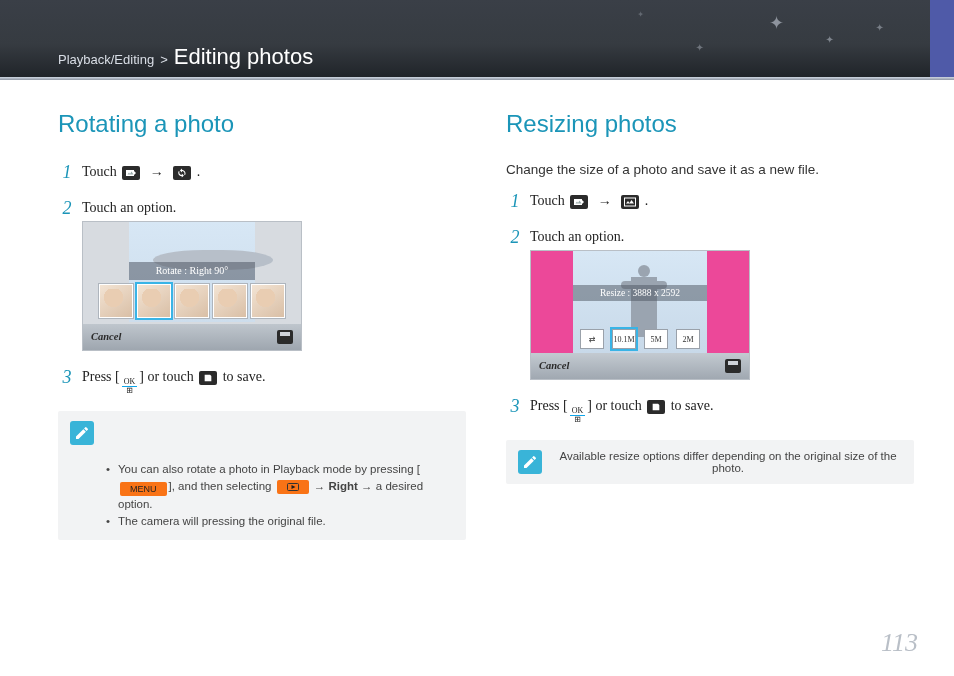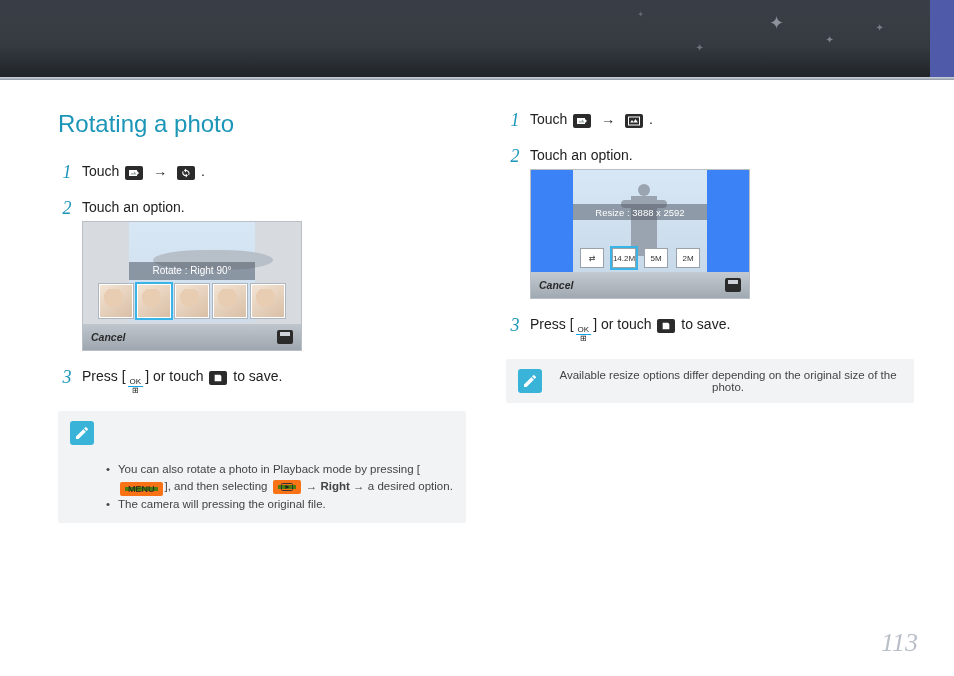--- a/index.html
+++ b/index.html
@@ -29,35 +29,35 @@
   .breadcrumb .crumb { font-size: 13px; color:#d9dee6;}
   .breadcrumb .title { font-size: 22px; font-weight: 300; color:#fff;}
   .header-rule { position:absolute; left:0; right:0; bottom:0; height:3px;
     background: linear-gradient(180deg,#cfd7e2,#8f97a4); }
 
   
   .content { display: flex; padding: 30px 40px 0 58px; gap: 40px; }
   .col { flex: 1; min-width: 0; }
   .section-title { color: #1b95b8; font-size: 24px; font-weight: 400; margin-bottom: 24px; }
   .intro { font-size: 13.5px; color:#333; margin-bottom: 14px; }
-  ol.steps { list-style: none; counter-reset: st; }
+  ol.steps { list-style: none; counter-reset: st; font-family: Liberation Serif, serif; }
   ol.steps > li { counter-increment: st; position: relative; padding-left: 24px; margin-bottom: 16px; font-size: 14px; color:#222; line-height: 1.4; }
   ol.steps > li::before {
     content: counter(st);
     position: absolute; left: 0; top: -2px;
     font-family: Georgia, "Times New Roman", serif;
     font-style: italic; font-size: 18px; color: #1b95b8; width:18px; text-align:center;
   }
   .inline-icon {
     display: inline-flex; align-items: center; justify-content: center;
     min-width: 18px; height: 14px; padding: 0 3px;
     background: #2b2b2b; color: #fff; font-size: 9px;
     border-radius: 2px; vertical-align: -2px; margin: 0 2px;
   }
-  .inline-icon.light { background:#4d7c0f; color:#222; border:5px solid #f97316;justify-content:center;}
+  .inline-icon.light { background:#4d7c0f; color:#222; border:7px solid #f97316;justify-content:center;}
   .ok-key {
     display:inline-flex; flex-direction:column; align-items:center; justify-content:center;
     vertical-align:-3px; margin:0 2px; line-height:8px; font-size:8px;
     border:0;
   }
   .ok-key .ok-top{border-bottom:1px solid #0ea5e9; padding:0 2px;}
   .ok-key .ok-bot{padding:0 2px;}
   .arrow { margin: 0 4px; }
 
   
@@ -67,21 +67,21 @@
   .shot .banner{ position:absolute; left:46px; right:46px; top:40px; height:18px; background:rgba(80,88,100,.55); color:#fff; font-size:10px; display:flex; align-items:center; justify-content:center;}
   .shot .thumbs{ position:absolute; left:6px; right:6px; bottom:30px; height:36px; display:flex; gap:4px; justify-content:center;}
   .shot .th{ width:34px; height:34px; background:linear-gradient(145deg,#f3e4d4,#d9bfa6); border:1px solid #fff; box-shadow:0 0 0 1px #aeb5bd; position:relative;}
   .shot .th.sel{ box-shadow:0 0 0 2px #39b4e6; }
   .shot .th::after{content:""; position:absolute; inset:4px; background:radial-gradient(circle at 40% 35%, #e9cdb2 45%, transparent 46%);}
   .shot .bar{ position:absolute; left:0; right:0; bottom:0; height:26px; background:linear-gradient(180deg,#bfc6cd,#9ea6af); display:flex; align-items:center; justify-content:space-between; padding:0 8px;}
   .shot .bar .cancel{ font-size:10.5px; color:#2a2a2a; font-style:italic; font-weight:600;}
   .shot .bar .save{ width:16px; height:14px; background:#2b2b2b; border-radius:2px; position:relative;}
   .shot .bar .save::after{content:""; position:absolute; left:3px; right:3px; top:2px; height:4px; background:#cfd3d9;}
   
-  .shot2 { width: 220px; height: 130px; background:#3b82f6; border:1px solid #b9bfc6; position:relative; margin:4px 0 2px 0; overflow:hidden;}
+  .shot2 { width: 220px; height: 130px; background:#ec4899; border:1px solid #b9bfc6; position:relative; margin:4px 0 2px 0; overflow:hidden;}
   .shot2 .sky{position:absolute; left:42px; right:42px; top:0; bottom:26px; background:linear-gradient(180deg,#d7e7f5,#c8d9e9);}
   .shot2 .sil{position:absolute; left:100px; top:26px; width:26px; height:60px; background:#9aa4b0;}
   .shot2 .sil::before{content:""; position:absolute; left:7px; top:-12px; width:12px; height:12px; background:#9aa4b0; border-radius:50%;}
   .shot2 .sil::after{content:""; position:absolute; left:-10px; top:4px; width:46px; height:8px; background:#9aa4b0; border-radius:4px;}
   .shot2 .banner{position:absolute; left:42px; right:42px; top:34px; height:16px; background:rgba(80,88,100,.52); color:#fff; font-size:9.5px; display:flex; align-items:center; justify-content:center;}
   .shot2 .opts{position:absolute; left:0; right:0; bottom:30px; display:flex; gap:8px; justify-content:center;}
   .shot2 .opt{width:24px; height:20px; background:#fff; border:1px solid #9aa1aa; display:flex; align-items:center; justify-content:center; font-size:8px; color:#333; position:relative;}
   .shot2 .opt.sel{ box-shadow:0 0 0 2px #39b4e6;}
   .shot2 .bar{position:absolute; left:0; right:0; bottom:0; height:26px; background:linear-gradient(180deg,#c3cad1,#a0a8b1); display:flex; align-items:center; justify-content:space-between; padding:0 8px;}
   .shot2 .bar .cancel{font-size:10.5px; color:#2a2a2a; font-style:italic; font-weight:600;}
@@ -109,20 +109,25 @@
 <body>
 <div class="page">
 
   <div class="header">
     <div class="header-edge"></div>
     <span class="sparkle s1">✦</span>
     <span class="sparkle s2">✦</span>
     <span class="sparkle s3">✦</span>
     <span class="sparkle s4">✦</span>
     <span class="sparkle s5">✦</span>
+    <div class="breadcrumb">
+      <span class="crumb">Playback/Editing</span>
+      <span class="crumb">&gt;</span>
+      <span class="title">Editing photos</span>
+    </div>
     <div class="header-rule"></div>
   </div>
 
   <div class="content">
 
     <div class="col">
       <h2 class="section-title">Rotating a photo</h2>
 
       <ol class="steps">
         <li>
@@ -192,20 +197,22 @@
                   <path d="M9 4l8 4-8 4z"></path>
                 </svg>
               </span><span> → </span><b>Right</b><span> → a desired option.</span>
           </li>
           <li>The camera will pressing the original file.</li>
         </ul>
       </div>
     </div>
 
     <div class="col">
+      <h2 class="section-title">Resizing photos</h2>
+      <p class="intro">Change the size of a photo and save it as a new file.</p>
 
       <ol class="steps">
         <li>
           <span>Touch </span>
           <span class="inline-icon">
             <svg class="ico" viewBox="0 0 24 20">
                 <path d="M2 4h16v12H2z M18 6l4 4-4 4z" fill="#fff"></path>
                 <path d="M5 13l3-4 2 3 3-5 4 6H5z" fill="#9aa"></path>
               </svg>
           </span>
@@ -223,21 +230,21 @@
           <span>Touch an option.</span>
           <div class="shot2">
             <div class="sky"></div>
             <div class="sil"></div>
             <div class="banner">Resize : 3888 x 2592</div>
             <div class="opts">
               <div class="opt">
                   <span>⇄</span>
                 </div>
               <div class="opt sel">
-                  <span>14.2M</span>
+                  <span>10.1M</span>
                 </div>
               <div class="opt">
                   <span>5M</span>
                 </div>
               <div class="opt">
                   <span>2M</span>
                 </div>
             </div>
             <div class="bar">
               <span class="cancel">Cancel</span>

